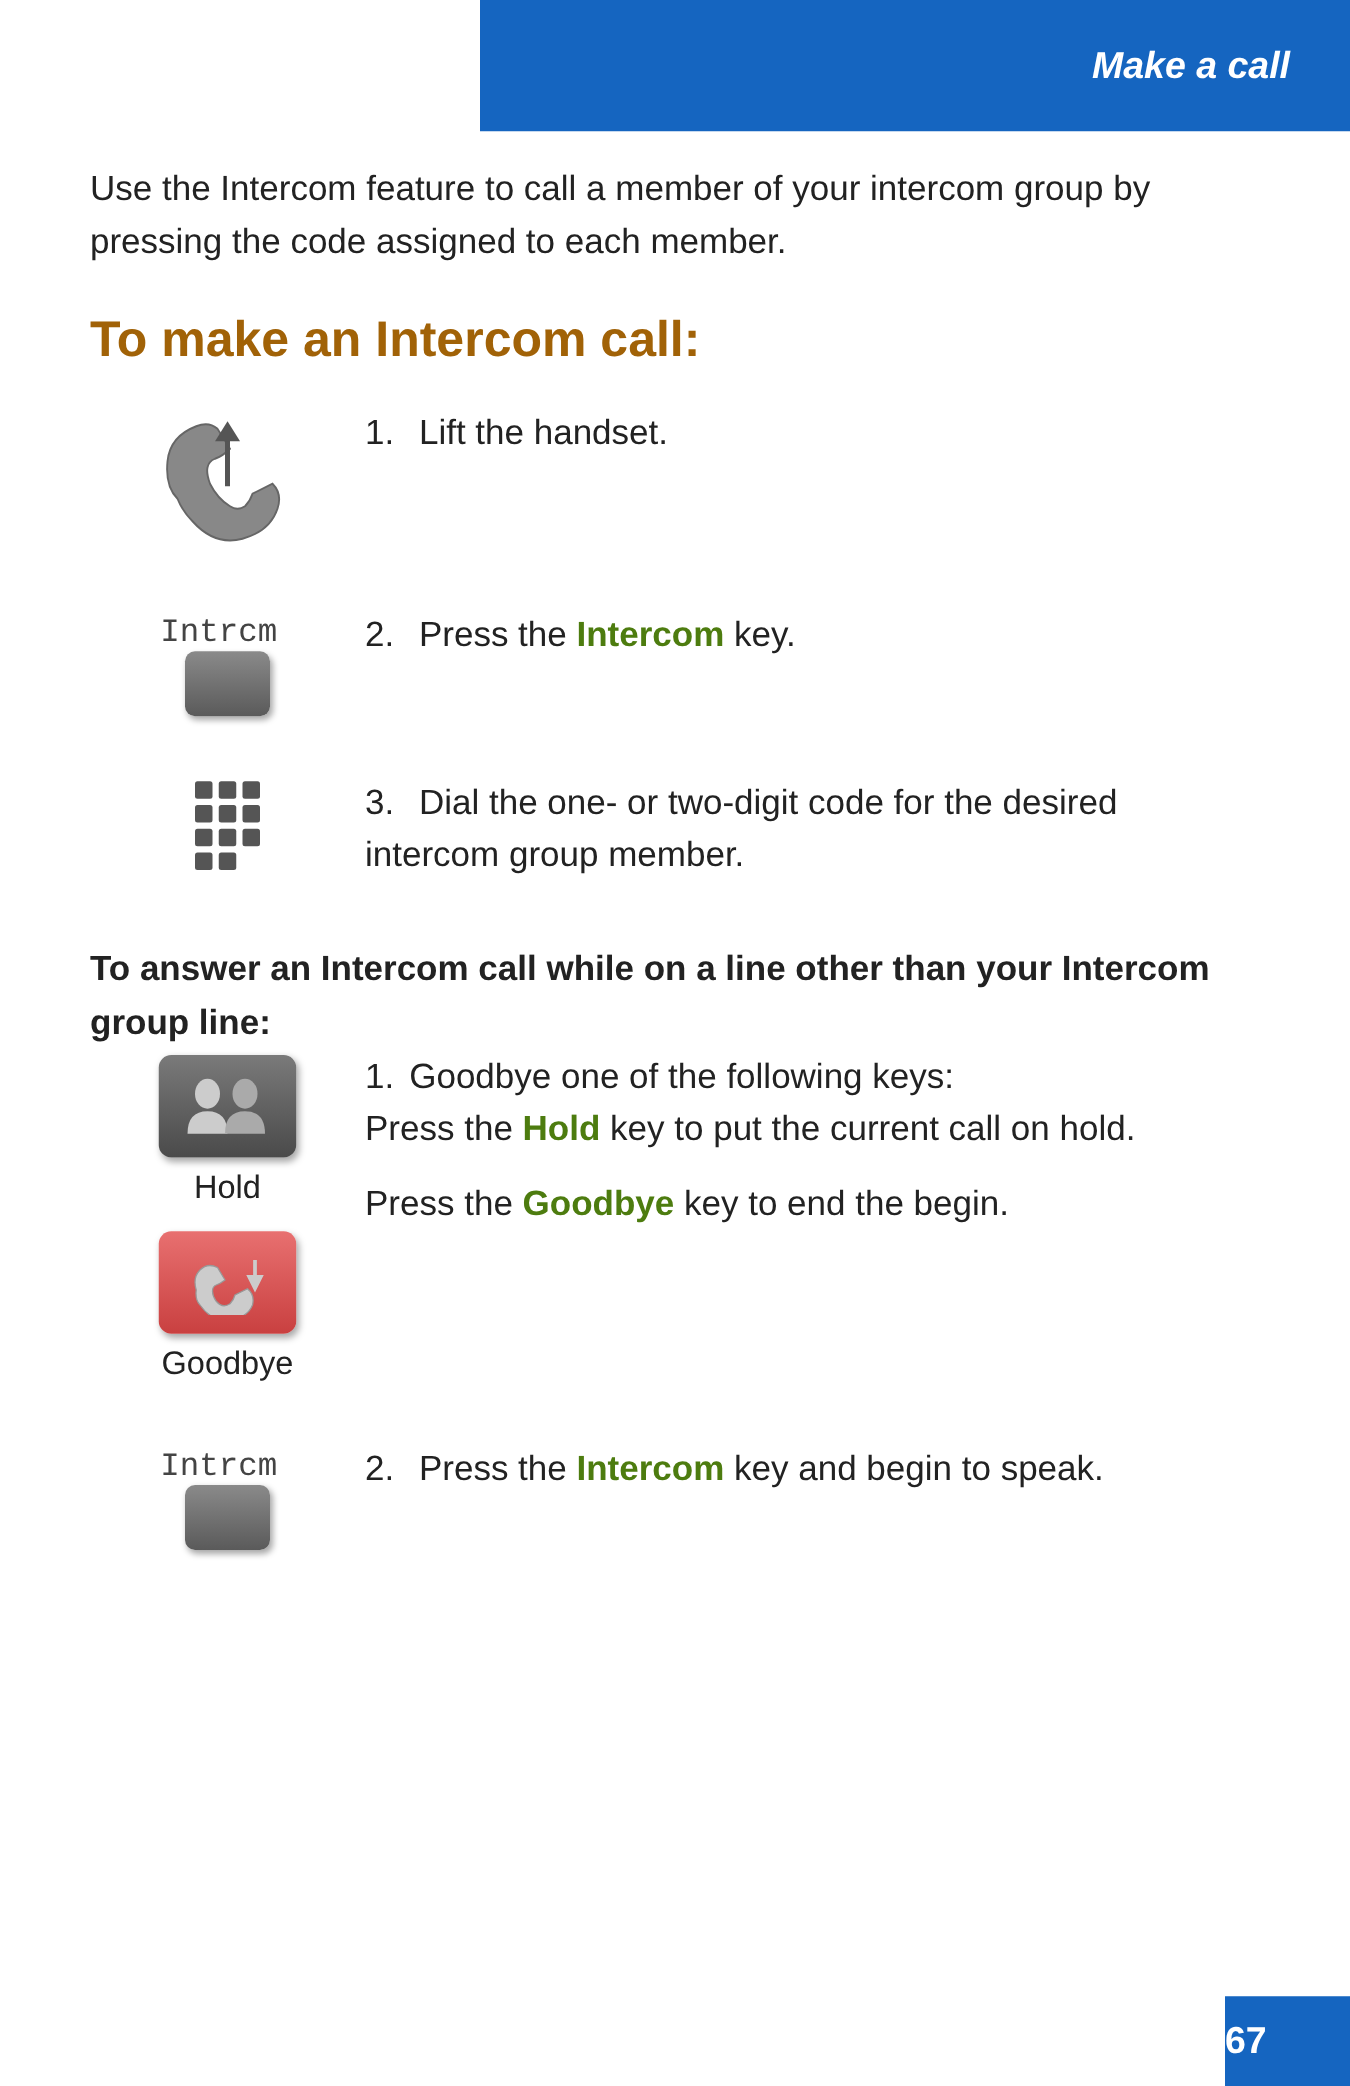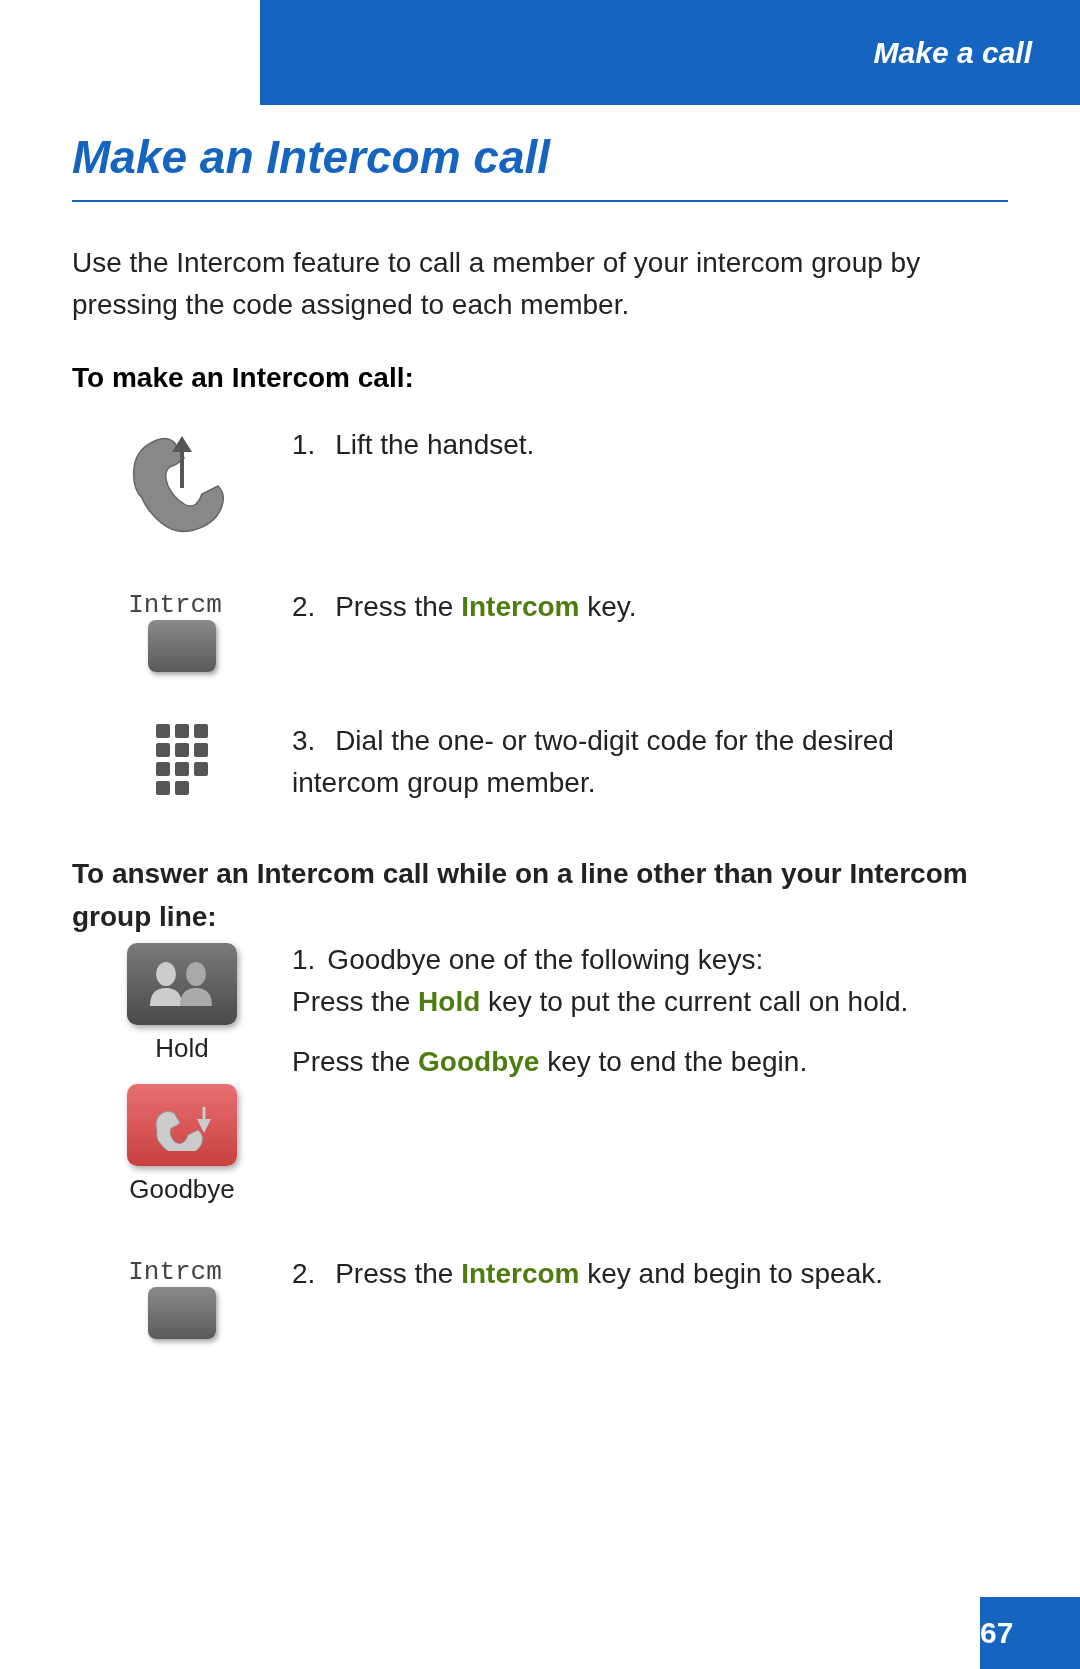--- a/index.html
+++ b/index.html
@@ -12,21 +12,21 @@
       font-size: 28px;
       color: #222;
       position: relative;
     }
 
     
     .header-bar {
       position: absolute;
       top: 0;
       right: 0;
-      width: 820px;
+      width: 696px;
       height: 105px;
       background: #1565c0;
       display: flex;
       align-items: center;
       justify-content: flex-end;
       padding-right: 48px;
     }
 
     .header-title {
       color: #ffffff;
@@ -54,23 +54,23 @@
     
     .intro-text {
       font-size: 28px;
       color: #222;
       line-height: 1.5;
       margin-bottom: 36px;
     }
 
     
     .section-heading {
-      font-size: 28px;
-      font-weight: bold;
-      color: #000000;
+      font-size: 40px;
+      font-weight: bold;
+      color: #a16207;
       margin-bottom: 30px;
     }
 
     
     .step-row {
       display: flex;
       align-items: flex-start;
       margin-bottom: 48px;
     }
 
@@ -232,21 +232,20 @@
   </style>
 </head>
 <body>
 
 <div class="header-bar">
   <span class="header-title">Make a call</span>
 </div>
 
 <div class="content">
 
-  <div class="page-title">Make an Intercom call</div>
 
   <p class="intro-text">Use the Intercom feature to call a member of your intercom group by pressing the code assigned to each member.</p>
 
   <p class="section-heading">To make an Intercom call:</p>
 
   <div class="step-row">
     <div class="step-icon-col">
 
       <svg width="140" height="110" viewBox="0 0 140 110">
 

